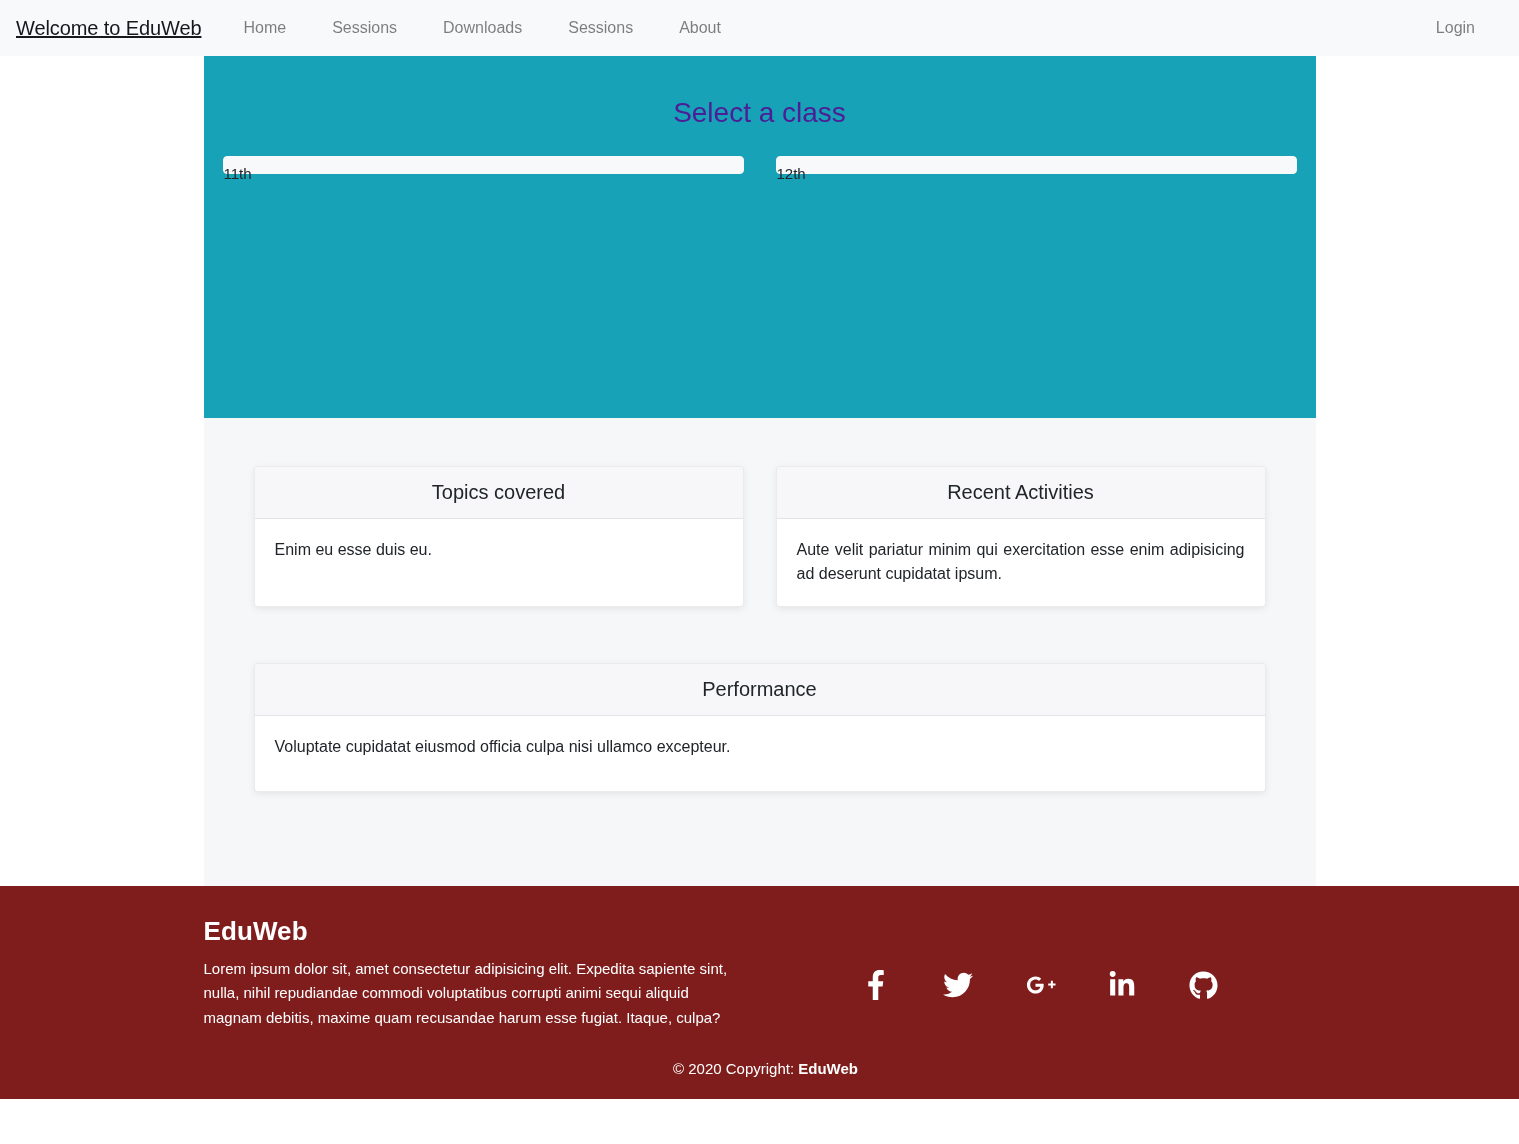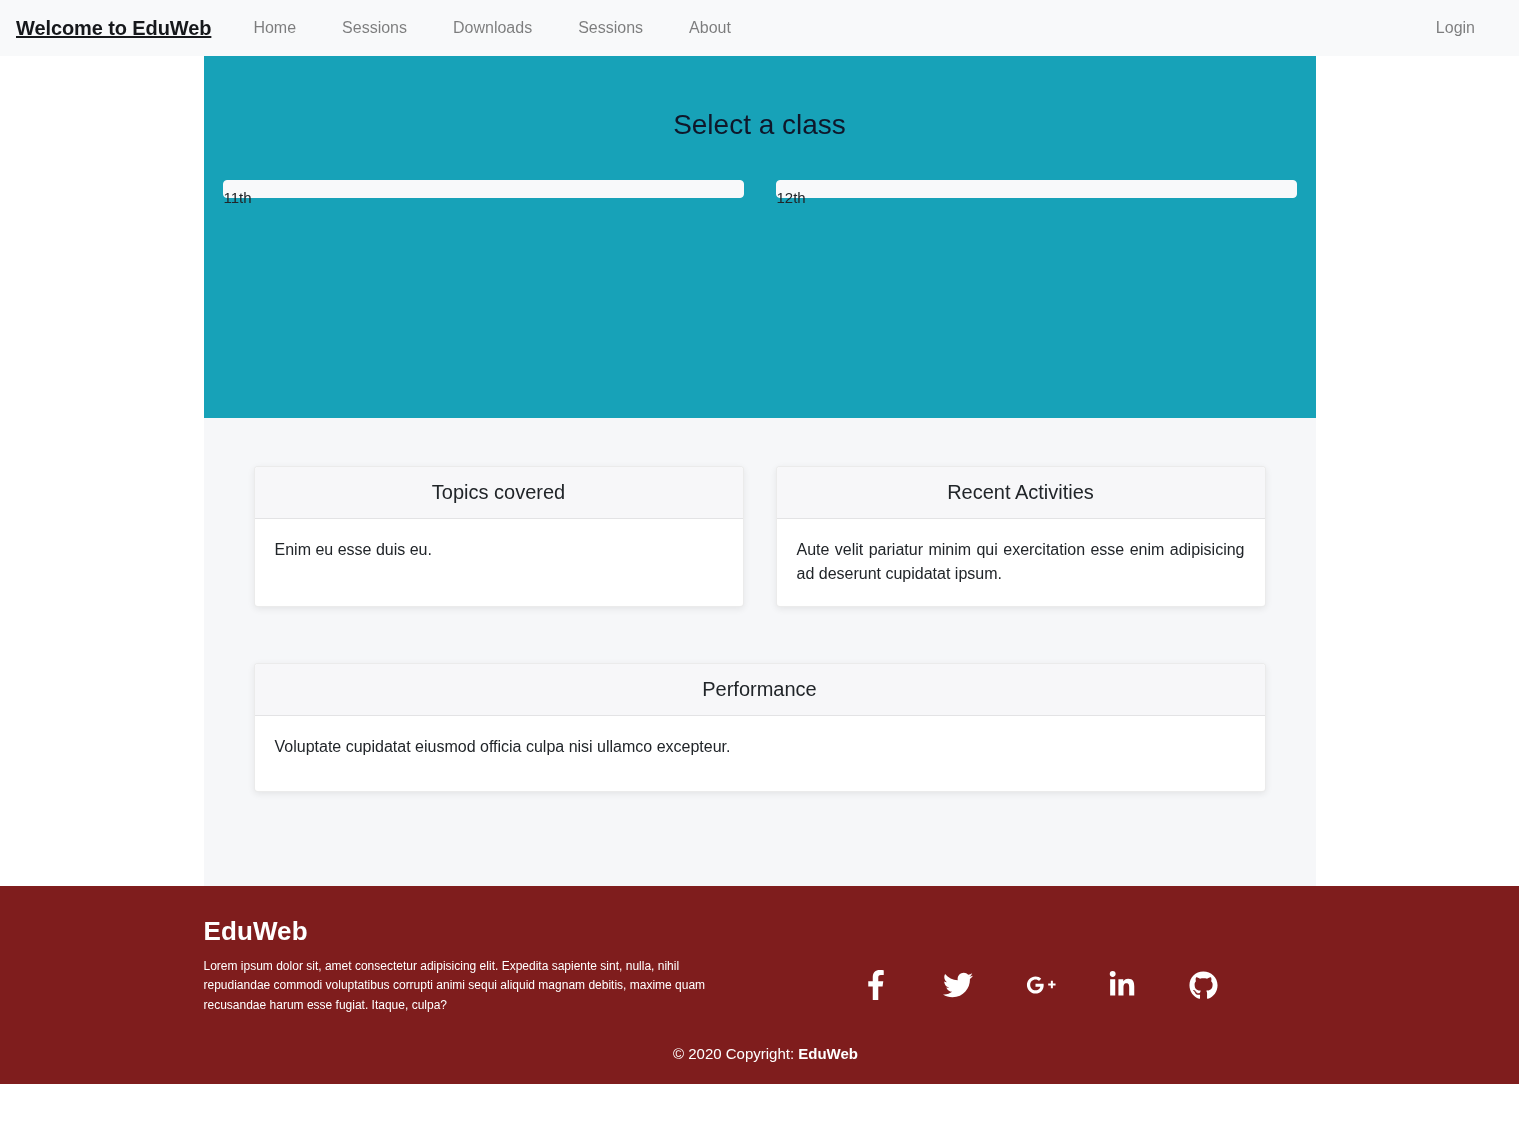--- a/index.html
+++ b/index.html
@@ -18,21 +18,21 @@
   .navbar {
     height: 56px;
     background: #f8f9fa;
     display: flex;
     align-items: center;
     padding: 0 16px;
     width: 1519px;
   }
   .navbar-brand {
     font-size: 20px;
-    font-weight: bold;
+    font-weight: normal;
     color: #16181b;
     white-space: nowrap;
     margin-right: 26px;
     letter-spacing: -0.1px;
   }
   .nav-links {
     display: flex;
     align-items: center;
     gap: 14px;
     list-style: none;
@@ -67,23 +67,23 @@
     background: #f6f7f9;
   }
 
   
   .hero {
     background: #17a2b8;
     padding: 26px 19px 0 19px;
     height: 362px;
   }
   .hero-title {
-    margin: 16px;
+    margin: 4px;
     text-align: center;
-    color: #0f172a;
+    color: #4c1d95;
     font-size: 28px;
     font-weight: 400;
     line-height: 1.2;
     padding: 10px 0 22px 0;
   }
   .class-row {
     display: flex;
     gap: 32px;
   }
   .class-btn {
@@ -159,21 +159,21 @@
     padding-left: 0px;
   }
   .footer-title {
     margin: 0 0 10px 0;
     font-size: 26px;
     font-weight: bold;
     letter-spacing: 0.1px;
   }
   .footer-text {
     margin: 0;
-    font-size: 12px;
+    font-size: 15px;
     line-height: 1.62;
     color: #ffffff;
     max-width: 528px;
   }
   .footer-social {
     flex: 1;
     display: flex;
     align-items: flex-start;
     justify-content: center;
     gap: 48px;

